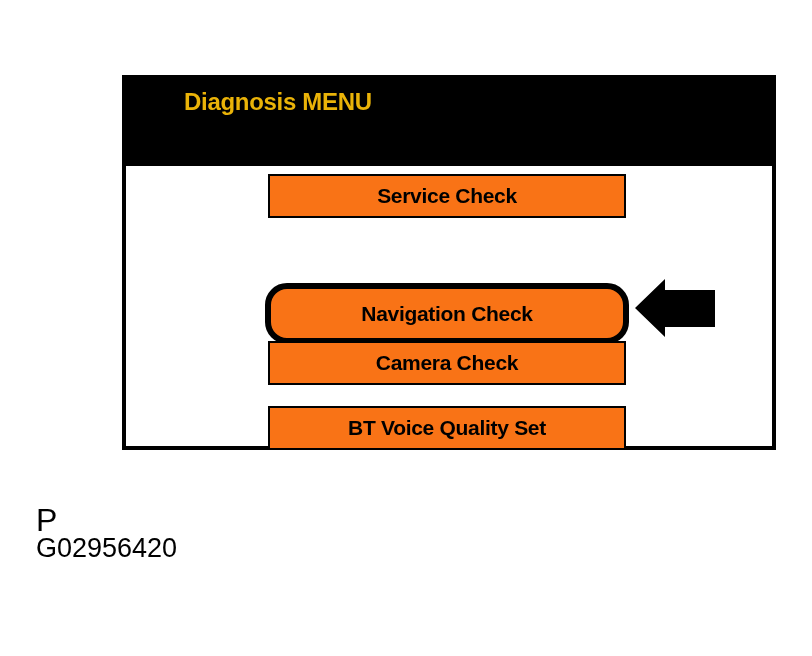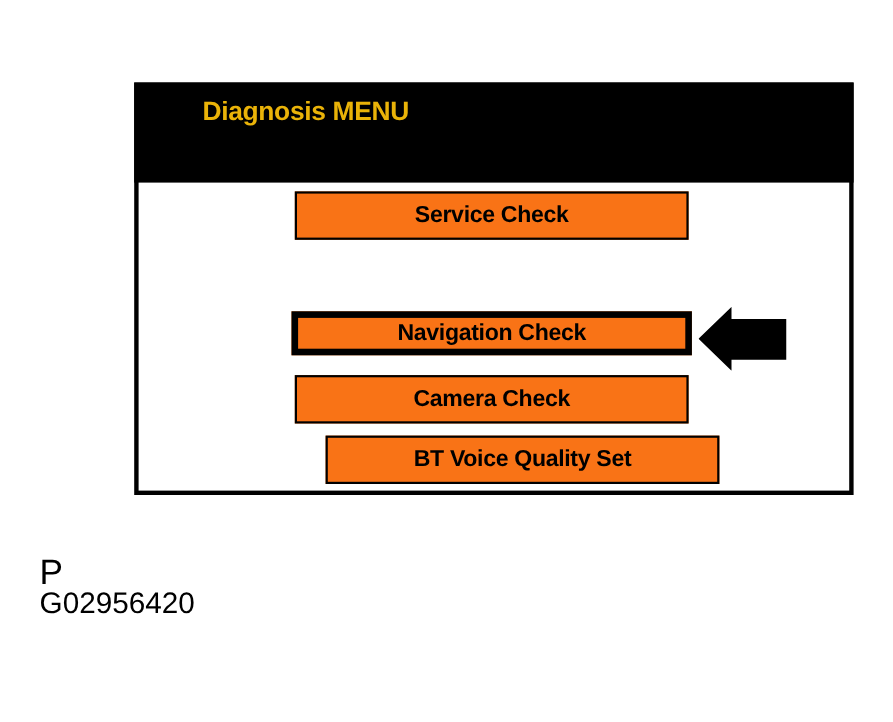--- a/index.html
+++ b/index.html
@@ -62,23 +62,23 @@
     justify-content: center;
     font-size: 21px;
     font-weight: bold;
     letter-spacing: -0.3px;
     color: #000;
     white-space: nowrap;
     cursor: pointer;
   }
   .btn-service   { top: 95px; }
   .btn-display   { top: 152px; }
-  .btn-nav       { top: 204px; left: 139px; width: 364px; height: 40px; border-width: 6px; }
+  .btn-nav       { top: 204px; left: 139px; width: 364px; height: 61px; border-width: 6px; border-radius: 22px; }
   .btn-camera    { top: 262px; }
-  .btn-bt        { top: 317px; margin-left: 28px; }
+  .btn-bt        { top: 327px; }
 
   
   .callout-arrow {
     position: absolute;
     left: 635px;
     top: 279px;
     width: 80px;
     height: 58px;
   }
 

